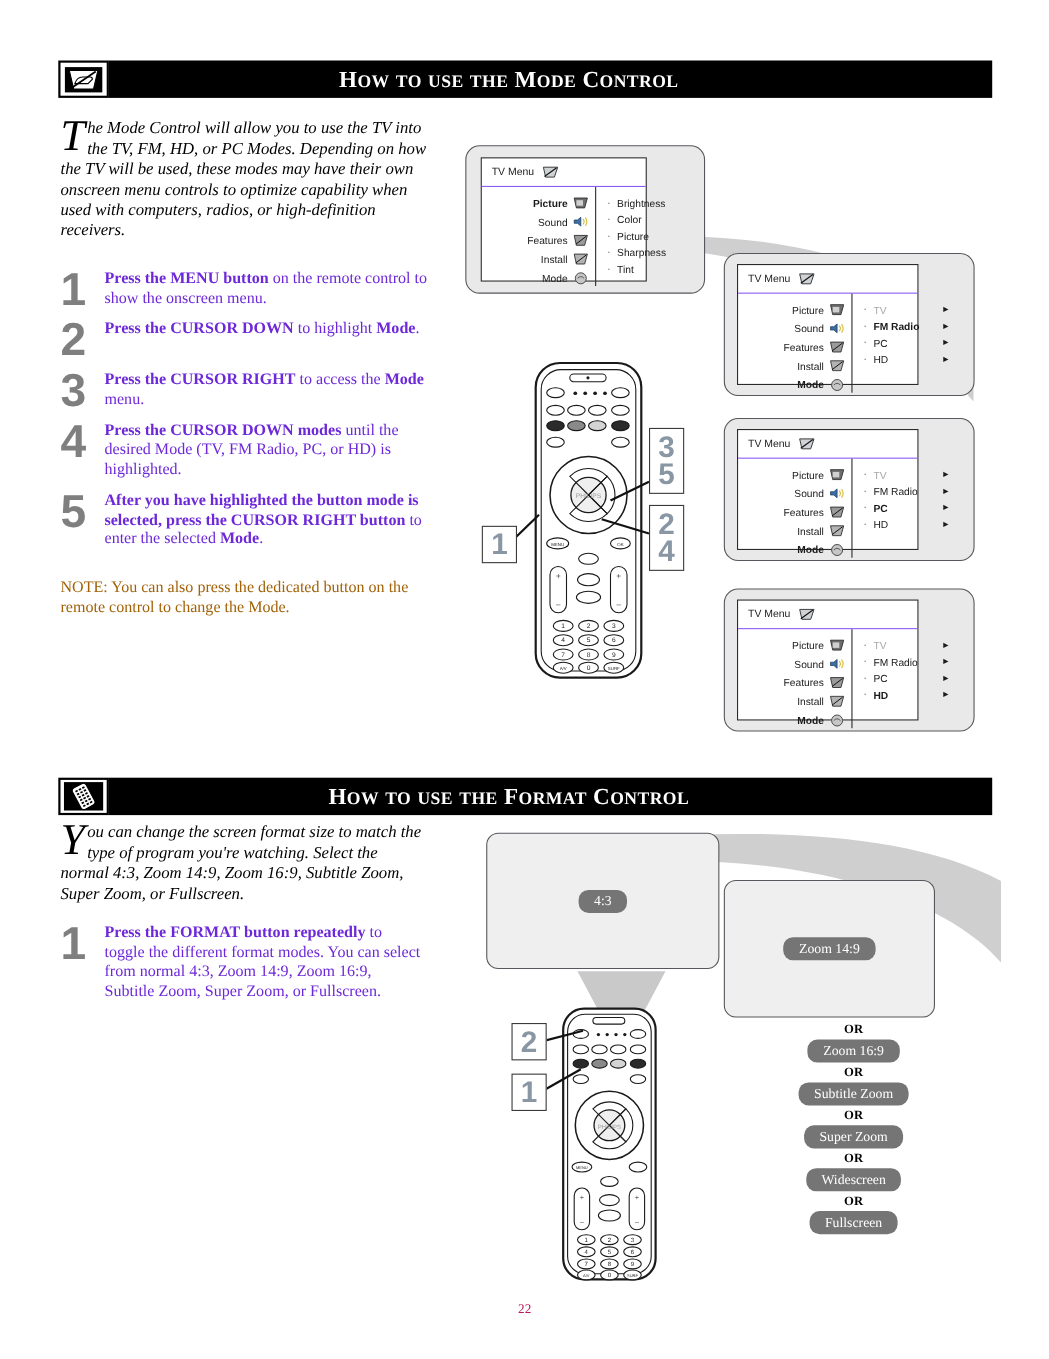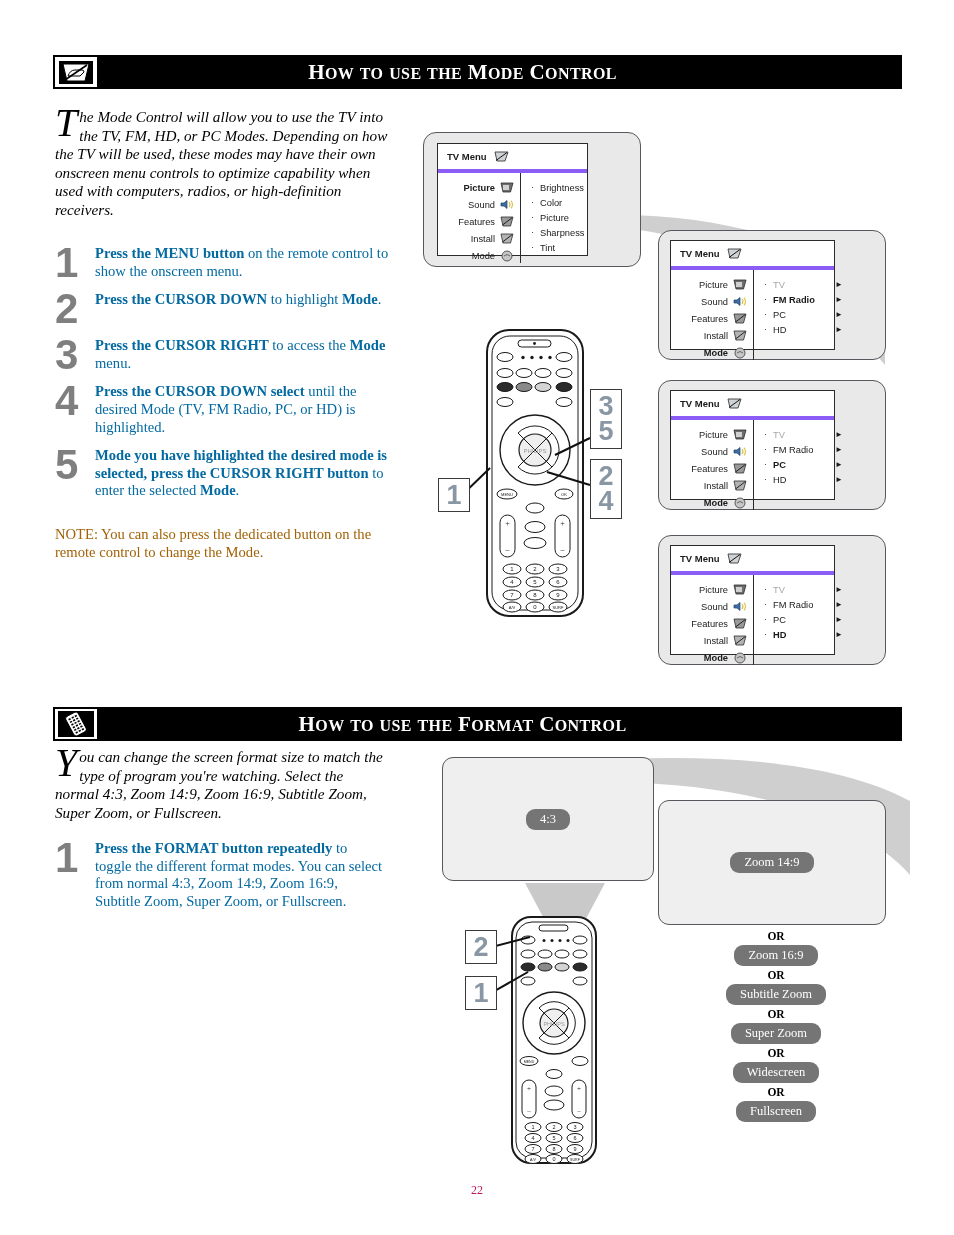--- a/index.html
+++ b/index.html
@@ -52,21 +52,21 @@
   .step-num{
     width:40px;flex:0 0 40px;
     font-family:"Liberation Sans", sans-serif;
     font-weight:bold;font-size:42px;line-height:34px;
     color:#7f7f7f;text-align:left;
     padding-top:1px;letter-spacing:-1px;
   }
   .step-txt{
     flex:1 1 auto;
     font-family:"Liberation Serif", serif;
-    font-size:14.6px;line-height:17.6px;color:#0369a1;
+    font-size:14.6px;line-height:17.6px;color:#6d28d9;
   }
   .step-txt b{font-weight:bold;}
   .note{
     position:absolute;
     font-family:"Liberation Serif", serif;
     font-size:14.6px;line-height:17.6px;color:#a16207;
   }
 
   
   .panelwrap{position:absolute;}
@@ -79,29 +79,29 @@
   }
   .osd{
     position:absolute;
     background:#ffffff;
     border:1px solid #2b2b2b;
     box-sizing:border-box;
     display:flex;flex-direction:column;
   }
   .osd-top{
     height:25px;flex:0 0 25px;
-    border-bottom:4px solid #8b5cf6;
+    border-bottom:1px solid #8b5cf6;
     display:flex;align-items:center;
-    padding-left:9px;gap:7px;font-weight:bold;
+    padding-left:9px;gap:7px;
   }
   .osd-top span{
     font-family:"Liberation Sans", sans-serif;
     font-size:9.5px;color:#1a1a1a;
   }
-  .osd-body{flex:1 1 auto;display:flex;}
+  .osd-body{flex:1 1 auto;display:flex;padding-left:21px;}
   .osd-left{
     width:76px;flex:0 0 76px;
     border-right:1px solid #2b2b2b;
     padding:7px 6px 0 0;
     display:flex;flex-direction:column;gap:2px;
   }
   .osd-right{flex:1 1 auto;padding:7px 0 0 10px;}
   .mrow{
     display:flex;align-items:center;justify-content:flex-end;
     gap:5px;height:15px;
@@ -213,25 +213,25 @@
     <div class="step">
       <div class="step-num">2</div>
       <div class="step-txt"><b>Press the CURSOR DOWN</b> to highlight <b>Mode</b>.</div>
     </div>
     <div class="step">
       <div class="step-num">3</div>
       <div class="step-txt"><b>Press the CURSOR RIGHT</b> to access the <b>Mode</b> menu.</div>
     </div>
     <div class="step">
       <div class="step-num">4</div>
-      <div class="step-txt"><b>Press the CURSOR DOWN select</b> until the desired Mode (TV, FM Radio, PC, or HD) is highlighted.</div>
+      <div class="step-txt"><b>Press the CURSOR DOWN modes</b> until the desired Mode (TV, FM Radio, PC, or HD) is highlighted.</div>
     </div>
     <div class="step">
       <div class="step-num">5</div>
-      <div class="step-txt"><b>Mode you have highlighted the desired mode is selected, press the CURSOR RIGHT button</b> to enter the selected <b>Mode</b>.</div>
+      <div class="step-txt"><b>After you have highlighted the button mode is selected, press the CURSOR RIGHT button</b> to enter the selected <b>Mode</b>.</div>
     </div>
   </div>
 
   <div class="note" style="left:55px;top:526px;width:340px;">NOTE: You can also press the dedicated button on the remote control to change the Mode.</div>
 
   <div class="panelwrap" style="left:415px;top:130px;width:490px;height:550px;">
 
     <svg width="490" height="550" style="position:absolute;left:0;top:0;" aria-hidden="true">
       <polygon points="108,265 158,265 130,205 78,205" fill="#c9c9c9"></polygon>
       <path d="M170,95 C300,100 400,150 470,235 L470,160 C400,110 300,85 205,85 Z" fill="#cfcfcf"></path>
@@ -716,21 +716,21 @@
   </div>
 
   <div class="panelwrap" style="left:440px;top:755px;width:470px;height:400px;">
     <svg width="470" height="400" style="position:absolute;left:0;top:0;" aria-hidden="true">
       <polygon points="85,128 165,128 140,175 110,175" fill="#c9c9c9"></polygon>
       <path d="M155,28 C300,24 420,62 470,120 L470,46 C400,8 290,0 185,4 Z" fill="#cfcfcf"></path>
     </svg>
     <div class="tvscreen" style="left:2px;top:2px;width:212px;height:124px;">
       <span class="badge">4:3</span>
     </div>
-    <div class="tvscreen" style="left:218px;top:45px;width:228px;height:125px;">
+    <div class="tvscreen" style="left:218px;top:45px;width:192px;height:125px;">
       <span class="badge">Zoom 14:9</span>
     </div>
   </div>
 
   <div style="position:absolute;left:510px;top:915px;width:88px;height:250px;">
     <svg width="88" height="250" viewBox="0 0 88 250" aria-hidden="true">
       <rect x="2" y="2" width="84" height="246" rx="19" fill="#ffffff" stroke="#1a1a1a" stroke-width="2"></rect>
       <rect x="6" y="7" width="76" height="236" rx="16" fill="#ffffff" stroke="#1a1a1a" stroke-width="1"></rect>
       <rect x="29" y="10" width="29" height="6" rx="3" fill="#fff" stroke="#1a1a1a" stroke-width="1"></rect>
       <ellipse cx="18" cy="25" rx="7" ry="4" fill="#fff" stroke="#1a1a1a" stroke-width="1"></ellipse>

